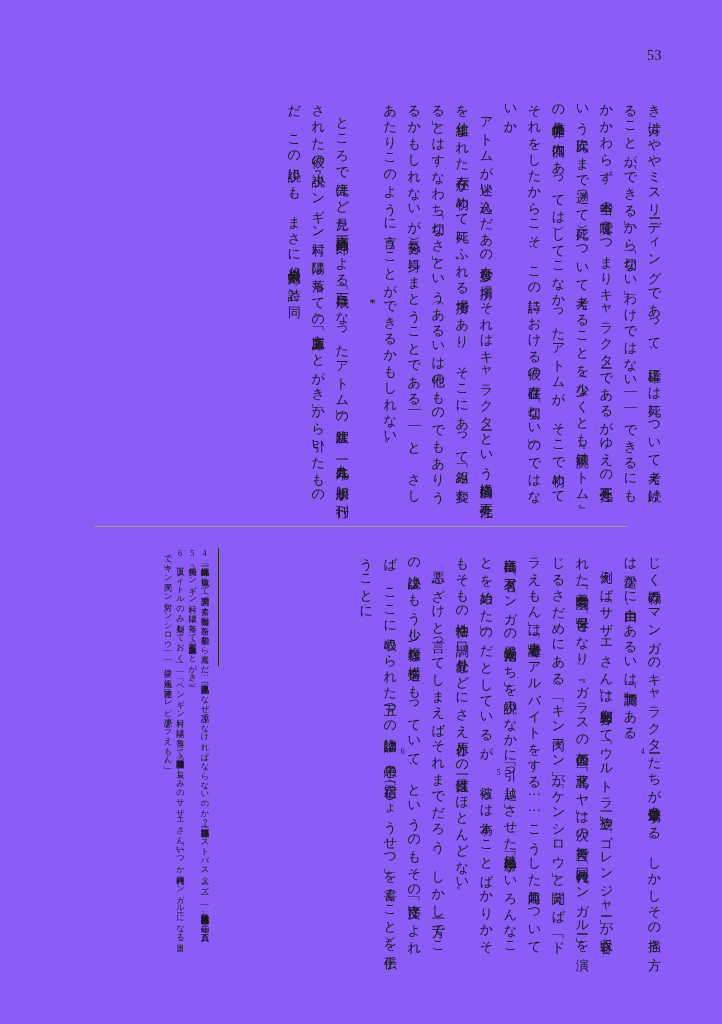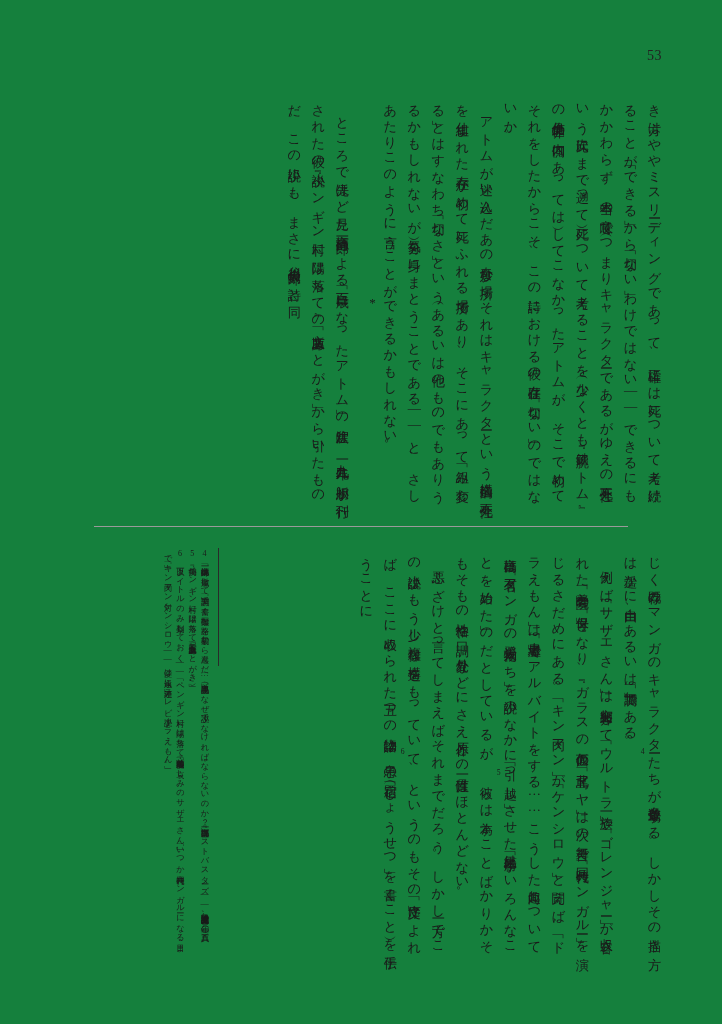--- a/index.html
+++ b/index.html
@@ -10,21 +10,21 @@
   }
   body {
     font-family: "Liberation Serif", "DejaVu Serif", serif;
     color: #1a1a1a;
   }
 
   .page {
     position: relative;
     width: 722px;
     height: 1024px;
-    background: #15803d;
+    background: #8b5cf6;
     overflow: hidden;
     box-sizing: border-box;
   }
 
   
   .folio {
     position: absolute;
     top: 48px;
     right: 60px;
     font-size: 14px;

